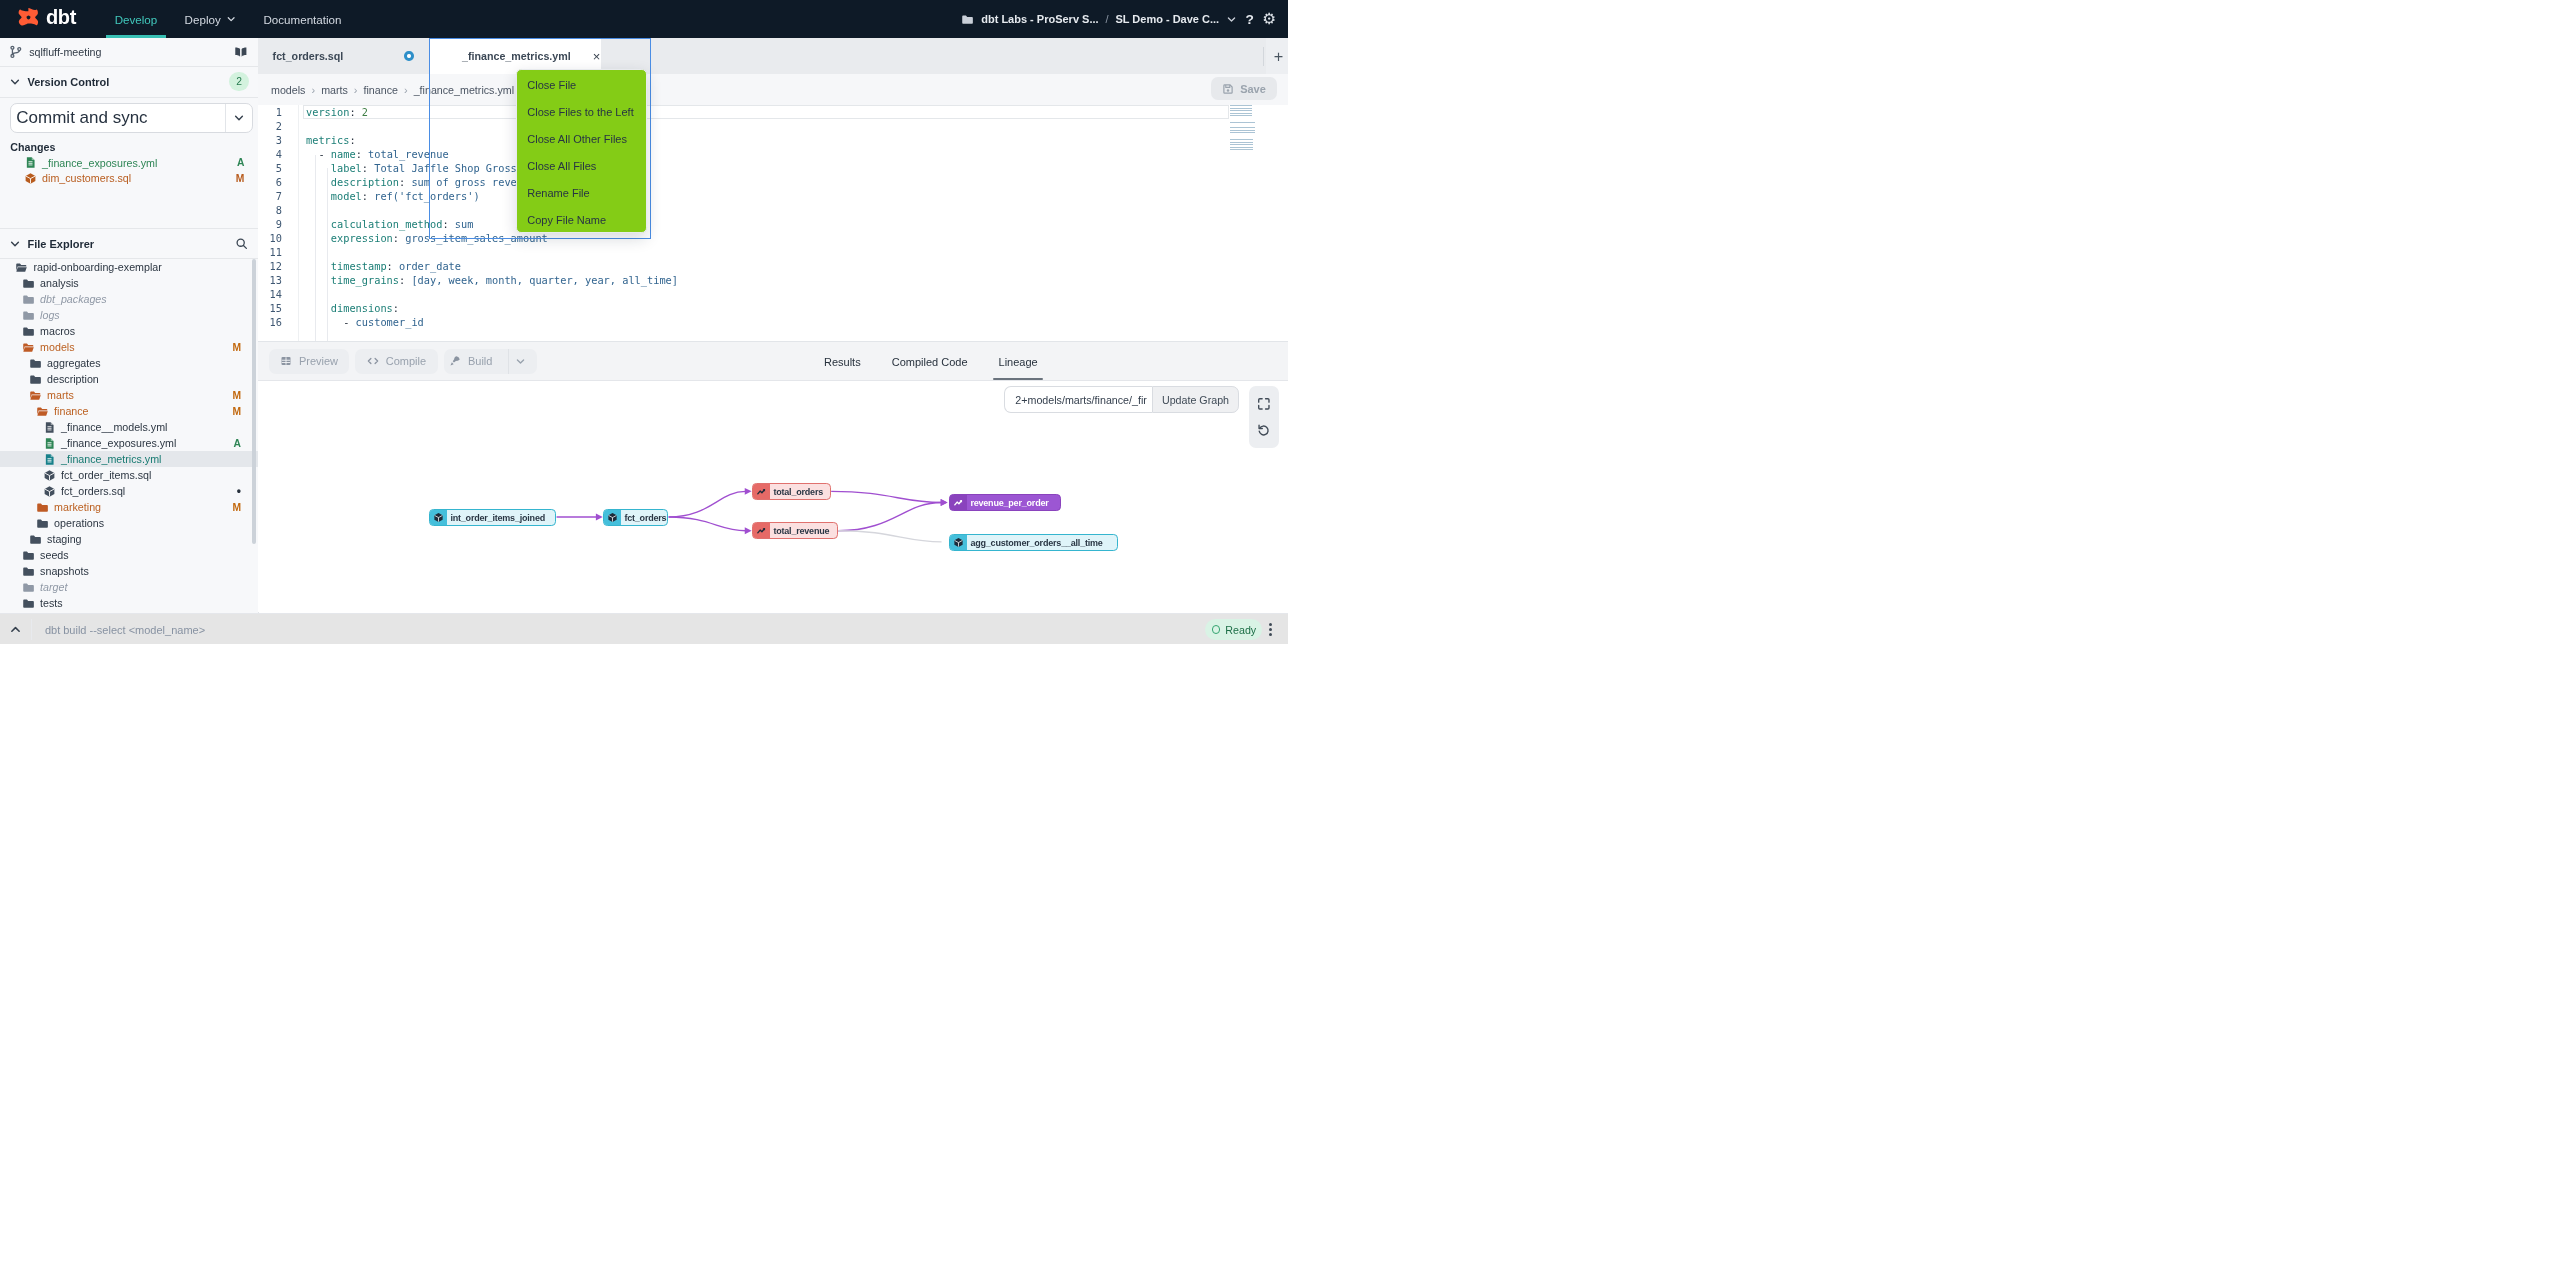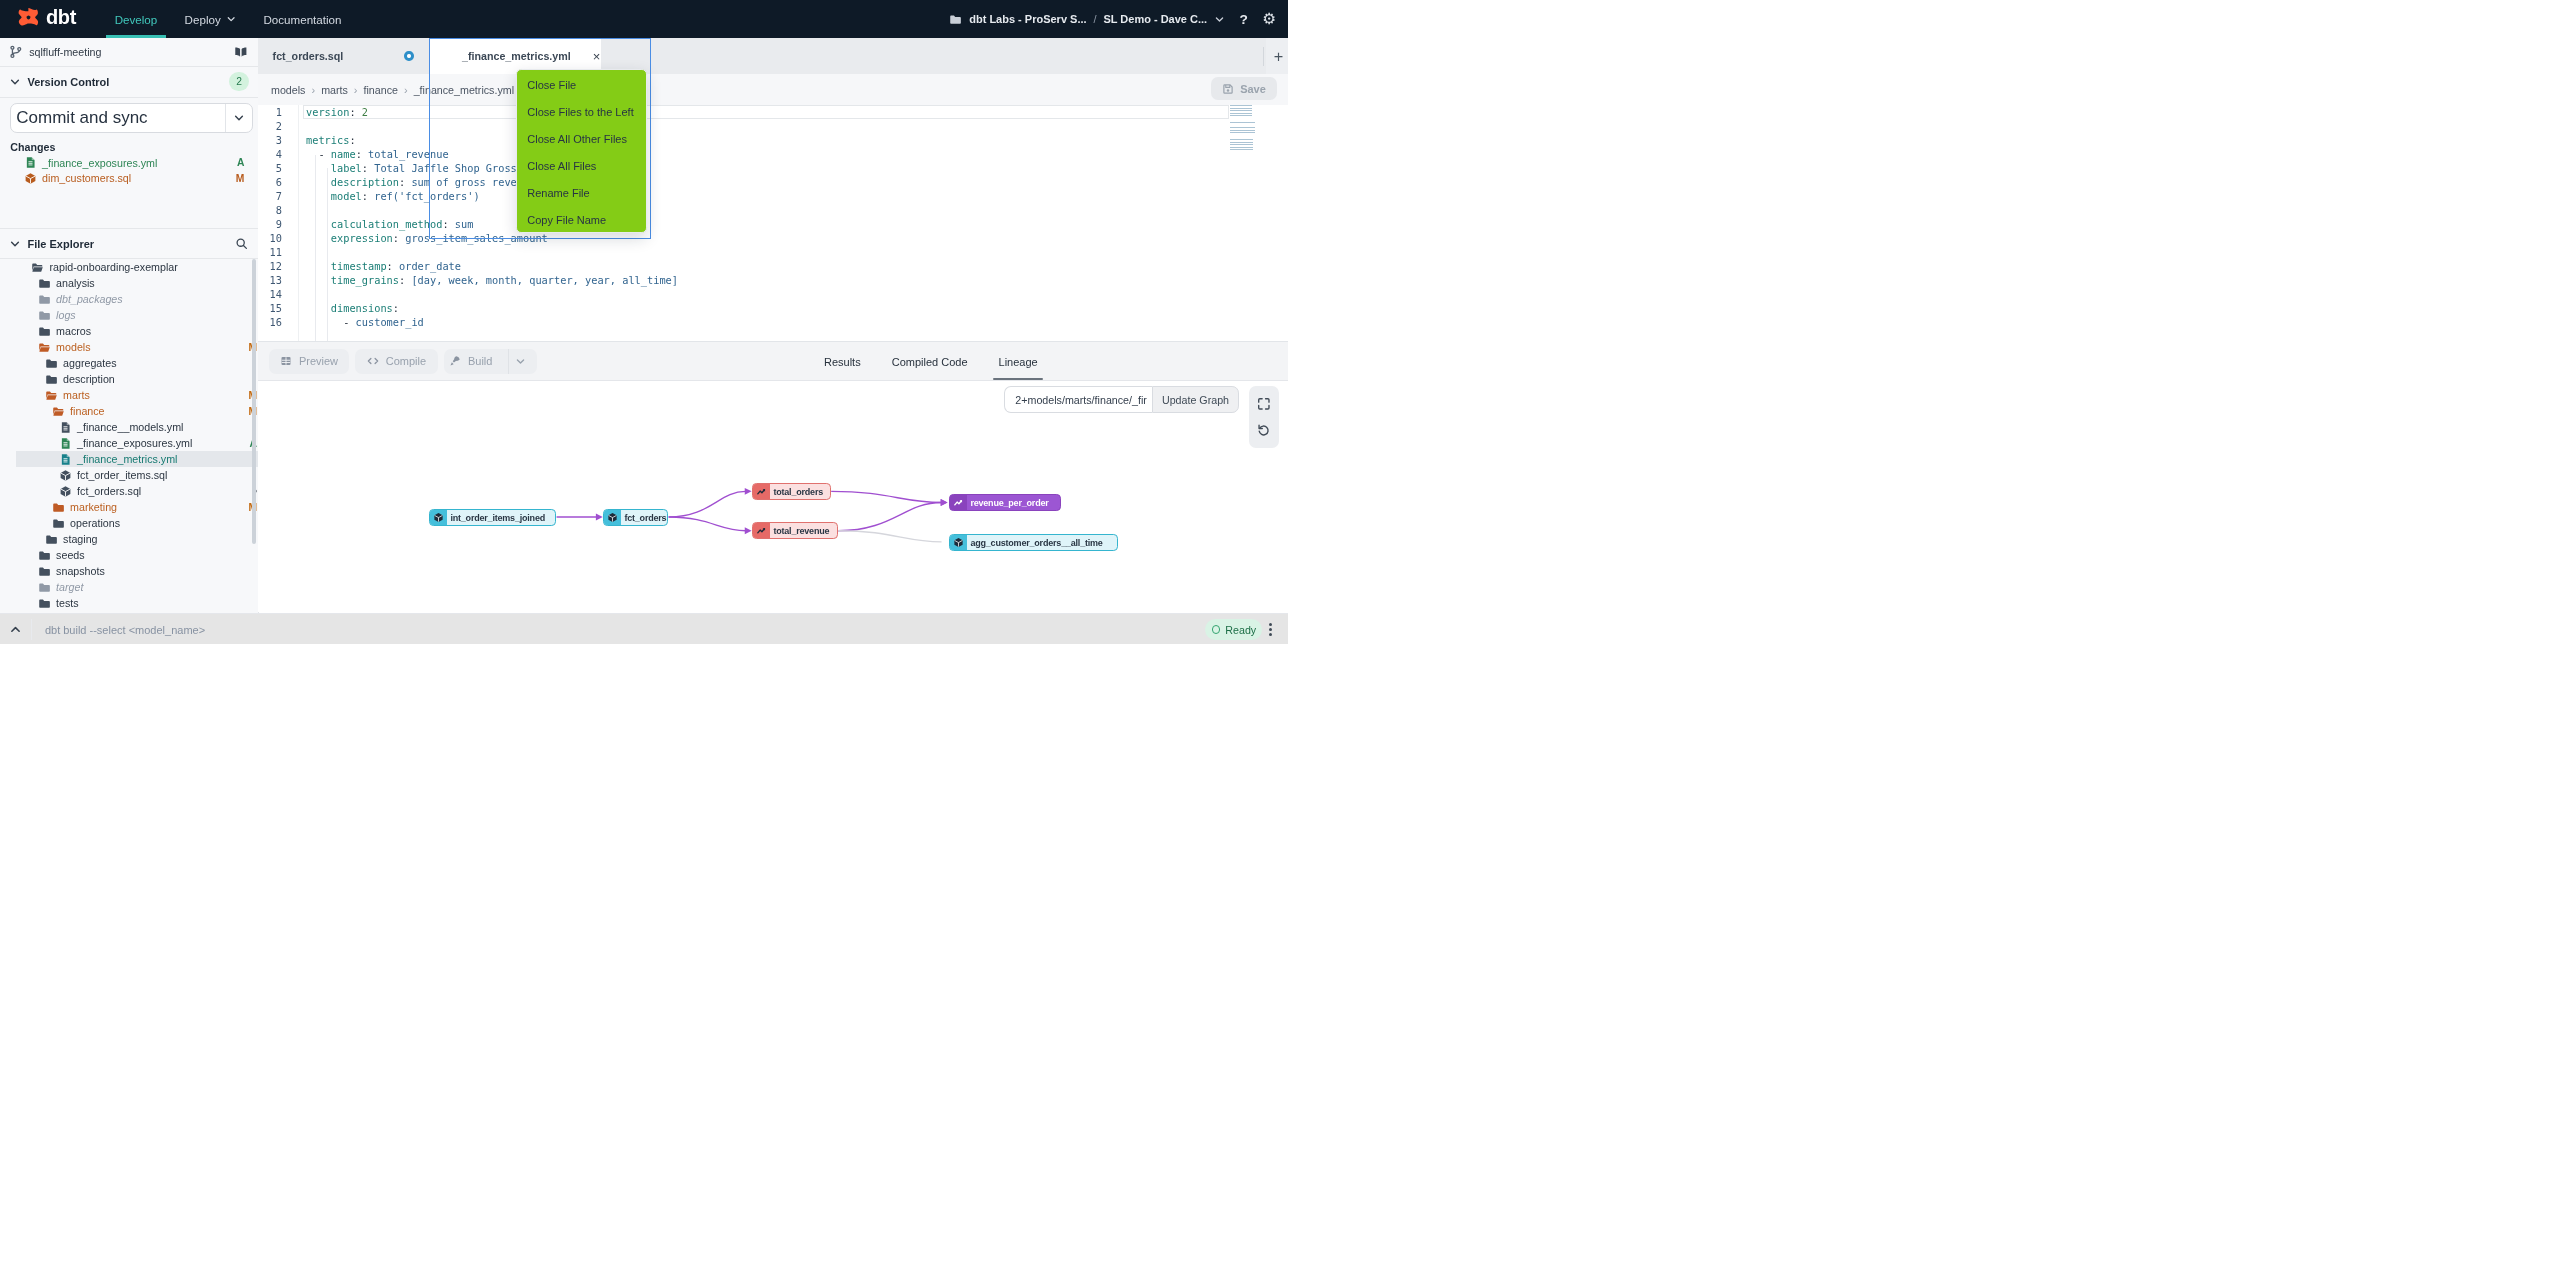--- a/index.html
+++ b/index.html
@@ -10,21 +10,21 @@
 
   
   .topnav{left:0;top:0;width:1288px;height:38px;background:#0e1a27;display:flex;align-items:center;}
   .logo-wrap{position:absolute;left:17px;top:6px;display:flex;align-items:center;gap:6px;}
   .logo-text{color:#fff;font-size:20px;font-weight:bold;letter-spacing:-0.4px;}
   .nav-items{position:absolute;left:101px;top:0;height:38px;display:flex;}
   .nav-item{position:relative;height:38px;display:flex;align-items:center;padding:0 13.7px;
             color:#d4dae2;font-size:11.6px;font-weight:500;cursor:pointer;gap:5.1px;}
   .nav-item.active{color:#41c8bc;}
   .nav-item.active::after{content:"";position:absolute;left:5.1px;right:5.1px;bottom:0;height:2.6px;background:#38c0b4;}
-  .nav-right{position:absolute;right:12px;top:0;height:38px;display:flex;align-items:center;gap:11px;}
+  .nav-right{position:absolute;right:12px;top:0;height:38px;display:flex;align-items:center;gap:5px;}
   .nav-acct{color:#e6eaef;font-size:11px;font-weight:600;display:flex;align-items:center;gap:6.9px;}
   .nav-sep{color:#8b95a3;font-weight:400;}
   .nav-help{color:#e6eaef;font-size:13.7px;font-weight:bold;padding:0 3.4px;}
   .nav-gear{color:#dfe4ea;font-size:15.4px;}
 
   
   .sidebar{left:0;top:38px;width:258px;height:575px;background:#f7f8fa;border-right:0.9px solid #e3e6ea;}
   .divider{position:absolute;left:0;width:258px;height:0.9px;background:#e5e7ea;}
   .branch-row{position:absolute;left:0;top:0;width:258px;height:28px;display:flex;align-items:center;}
   .branch-label{font-size:10.7px;color:#303a46;margin-left:6.9px;}
@@ -36,21 +36,21 @@
               border:0.9px solid #d8dbe0;border-radius:6.9px;display:flex;align-items:center;cursor:pointer;}
   .commit-label{font-size:17px;color:#273240;margin-left:5px;}
   .commit-split{position:absolute;right:0;top:0;width:26px;height:100%;border-left:0.9px solid #e2e5e9;
                 display:flex;align-items:center;justify-content:center;}
   .changes-label{position:absolute;left:10.3px;top:103px;font-size:10.7px;font-weight:bold;color:#1f2a37;}
   .changes-list{position:absolute;left:0;top:117px;width:258px;}
   .change-row{height:15.4px;display:flex;align-items:center;padding-left:24px;position:relative;cursor:pointer;}
   .change-row .lbl{font-size:10.7px;margin-left:5.1px;}
   .change-row .badge{position:absolute;right:13.7px;font-size:10.3px;font-weight:bold;}
   .green{color:#2e8555;} .orangetx{color:#b85c1e;}
-  .fe-tree{position:absolute;left:16px;top:221px;width:258px;}
+  .fe-tree{position:absolute;left:0;top:221px;width:258px;}
   .tree-row{height:16px;display:flex;align-items:center;position:relative;cursor:pointer;}
   .tree-row .lbl{font-size:10.7px;color:#2c3642;margin-left:5.1px;white-space:nowrap;}
   .tree-row.muted .lbl{color:#9099a6;font-style:italic;}
   .tree-row.orange .lbl{color:#bb5f1f;}
   .tree-row.teal .lbl{color:#177a72;}
   .tree-row.selected{background:#e4e7eb;}
   .tree-row .badge{position:absolute;right:17px;font-size:10.3px;font-weight:bold;color:#c2690f;}
   .tree-row .badge.a{color:#2e8555;} .tree-row .badge.dot{color:#27313d;font-size:12px;}
   .side-scroll{position:absolute;left:252px;top:221px;width:4.3px;height:285px;background:#ccd2d9;border-radius:2.6px;}
 

